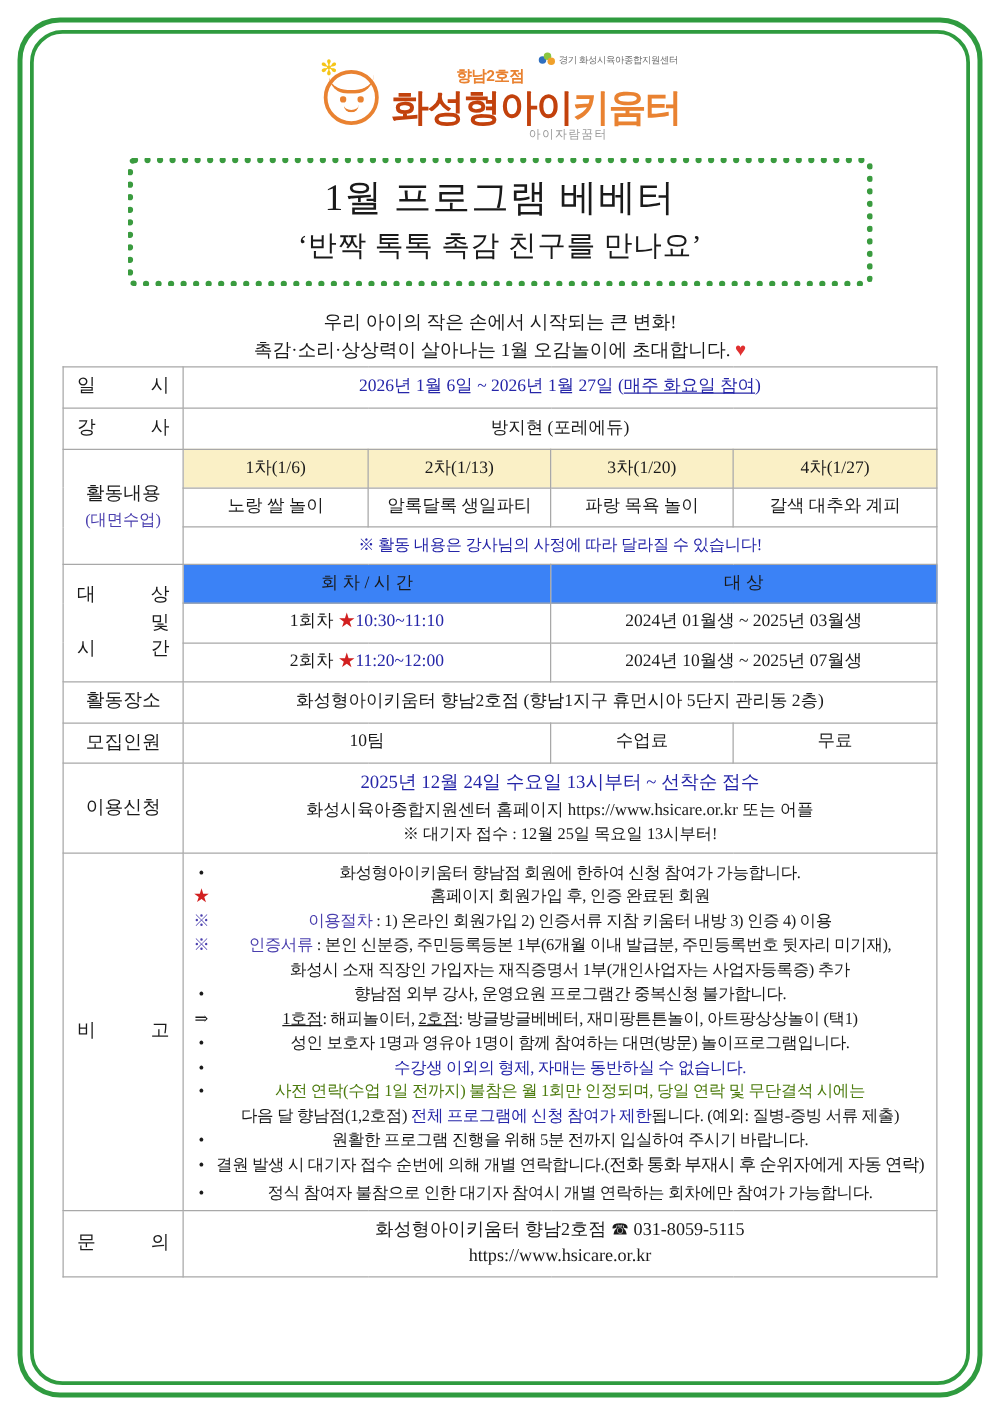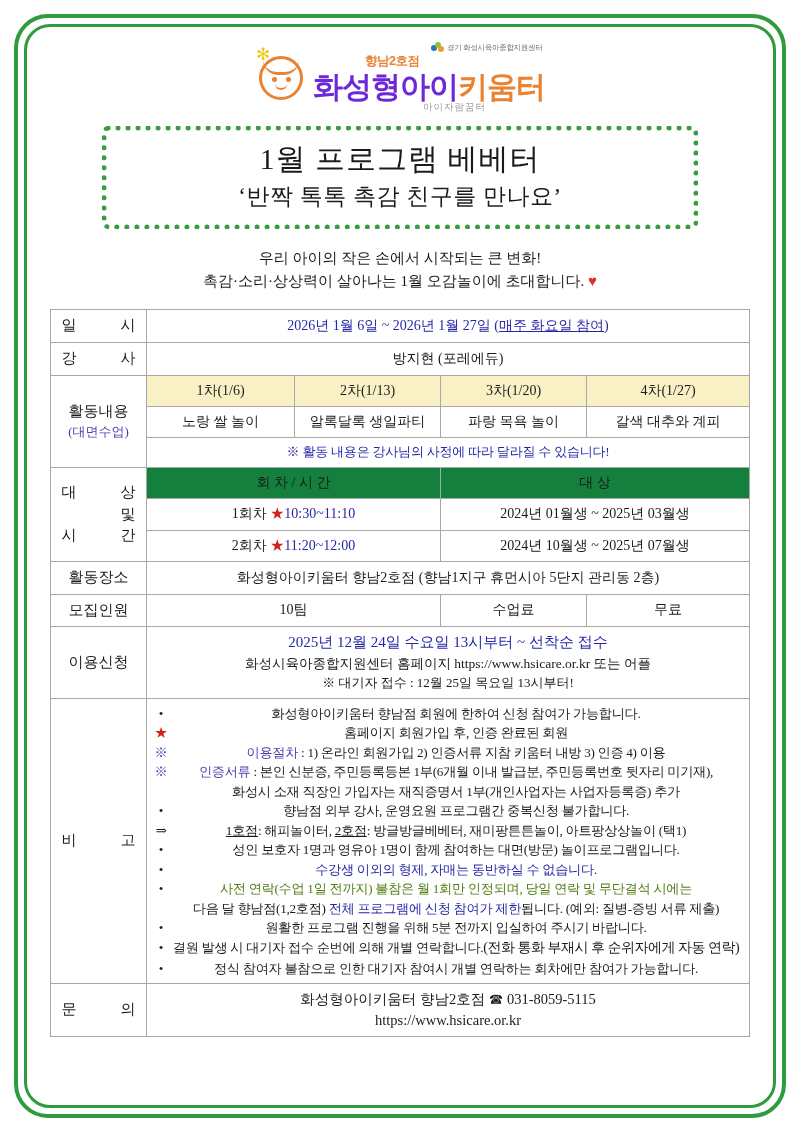--- a/index.html
+++ b/index.html
@@ -111,21 +111,21 @@
     margin-bottom: 1px;
   }
   .logo-main {
     font-family: "Liberation Sans", sans-serif;
     font-size: 30px;
     font-weight: bold;
     letter-spacing: -1px;
     line-height: 1.05;
     white-space: nowrap;
   }
-  .logo-main .dark { color: #6d28d9; }
+  .logo-main .dark { color: #c2410c; }
   .logo-main .or   { color: #e98231; }
   .logo-sub {
     position: absolute;
     left: 110px; bottom: -12px;
     font-family: "Liberation Sans", sans-serif;
     font-size: 9.5px;
     color: #9a9a9a;
     letter-spacing: 1px;
   }
   .center-badge {
@@ -174,21 +174,20 @@
     letter-spacing: 0.5px;
     color: #1a1a1a;
     line-height: 1.35;
     margin-top: 3px;
   }
 
   
   .lead {
     text-align: center;
     margin-top: 18px;
-    margin-bottom: 16px;
     line-height: 1.55;
   }
   .lead div { font-size: 15px; color: #1a1a1a; }
   .lead .heart { color: #e03030; }
 
   
   table.info {
     width: 100%;
     border-collapse: collapse;
     table-layout: fixed;
@@ -211,21 +210,21 @@
     display: inline-block;
     width: 74px;
     text-align: justify;
     text-align-last: justify;
   }
   td.left { text-align: left; padding-left: 12px; }
   .blue  { color: #2626a8; }
   .red   { color: #d22020; }
   .ul    { text-decoration: underline; }
   .yellow-h { background: #faf0c6; }
-  .green-h  { background: #15803d; }
+  .green-h  { background: #3b82f6; }
 
   .row-date   { height: 30px; }
   .row-tutor  { height: 30px; }
   .cell-act-label { font-size: 15px; line-height: 1.5; }
   .cell-act-label .sub { font-size: 13px; color: #4a3fae; }
   .note-line {
     color: #2626a8;
     font-size: 13px;
     letter-spacing: -0.2px;
   }

